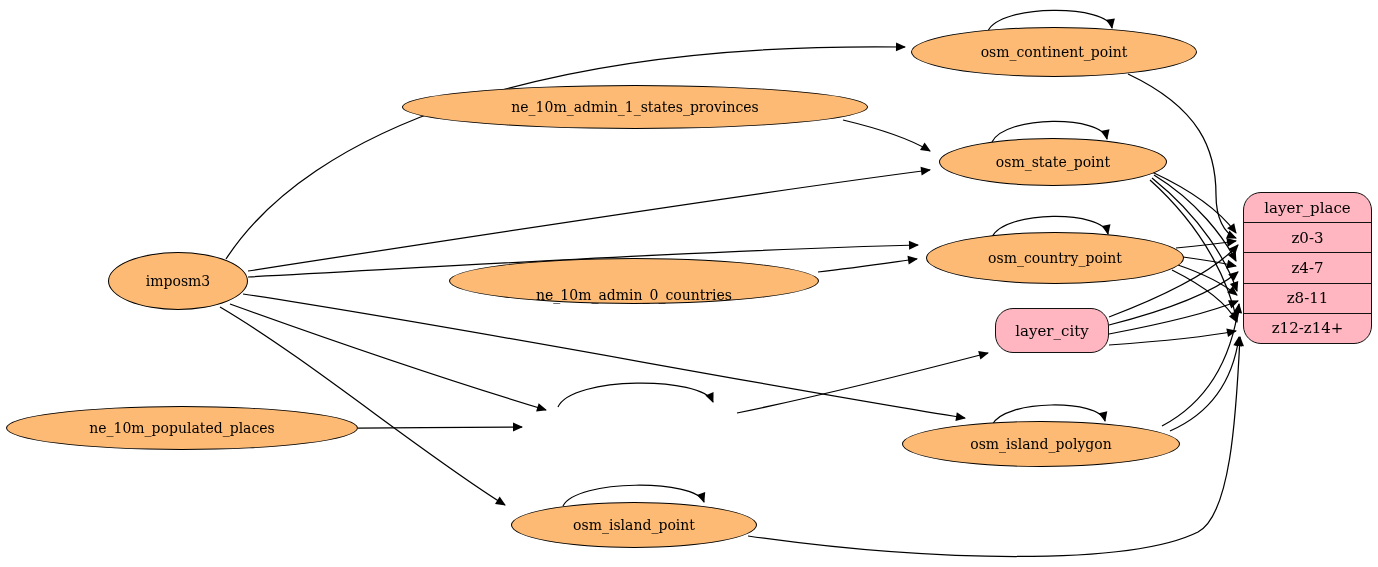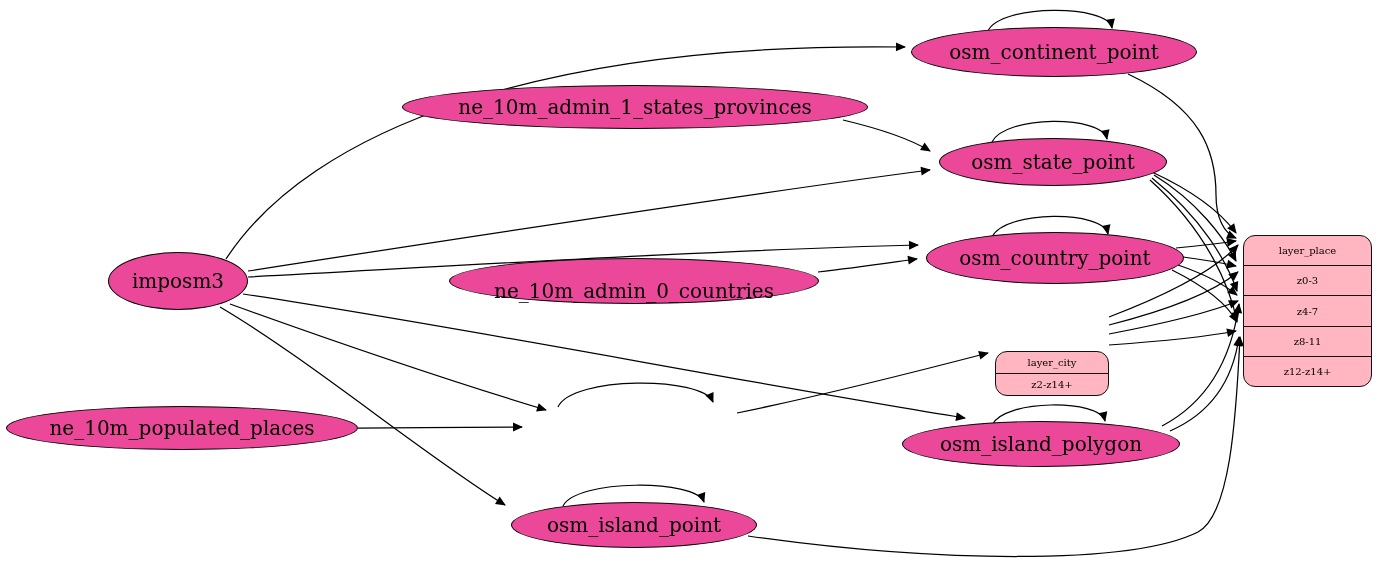--- a/index.html
+++ b/index.html
@@ -8,35 +8,35 @@
     width:1378px;height:567px;
     background:#ffffff;
     font-family:"DejaVu Serif","Liberation Serif",serif;
     overflow:hidden;
   }
   #edge-layer{position:absolute;left:0;top:0;width:1378px;height:567px;}
   .node-ellipse{
     position:absolute;
     border:1.4px solid #000;
     border-radius:50%;
-    background:#ec4899;
+    background:#fdba74;
     display:flex;align-items:center;justify-content:center;
-    font-size:20px;color:#000;
+    font-size:14px;color:#000;
     box-sizing:border-box;
     white-space:nowrap;
   }
   .node-record{
     position:absolute;
     border:1.7px solid #111;
-    border-radius:12px;
+    border-radius:18px;
     background:#ffb6c1;
     box-sizing:border-box;
     overflow:hidden;
     display:flex;flex-direction:column;
-    font-size:10px;color:#000;margin-top:43px;
+    font-size:15px;color:#000;
   }
   .record-row{
     flex:1;
     display:flex;align-items:center;justify-content:center;
     border-top:1.4px solid #111;
     white-space:nowrap;
   }
   .record-row:first-child{border-top:none;}
 </style>
 </head>
@@ -111,15 +111,14 @@
     </div>
     <div class="node-record" style="left: 1243px; top: 192px; width: 129px; height: 152px;">
       <div class="record-row">layer_place</div>
       <div class="record-row">z0-3</div>
       <div class="record-row">z4-7</div>
       <div class="record-row">z8-11</div>
       <div class="record-row">z12-z14+</div>
     </div>
     <div class="node-record" style="left: 995px; top: 308px; width: 114px; height: 45px;">
       <div class="record-row">layer_city</div>
-      <div class="record-row">z2-z14+</div>
     </div>
   </div>
 
 </body></html>

